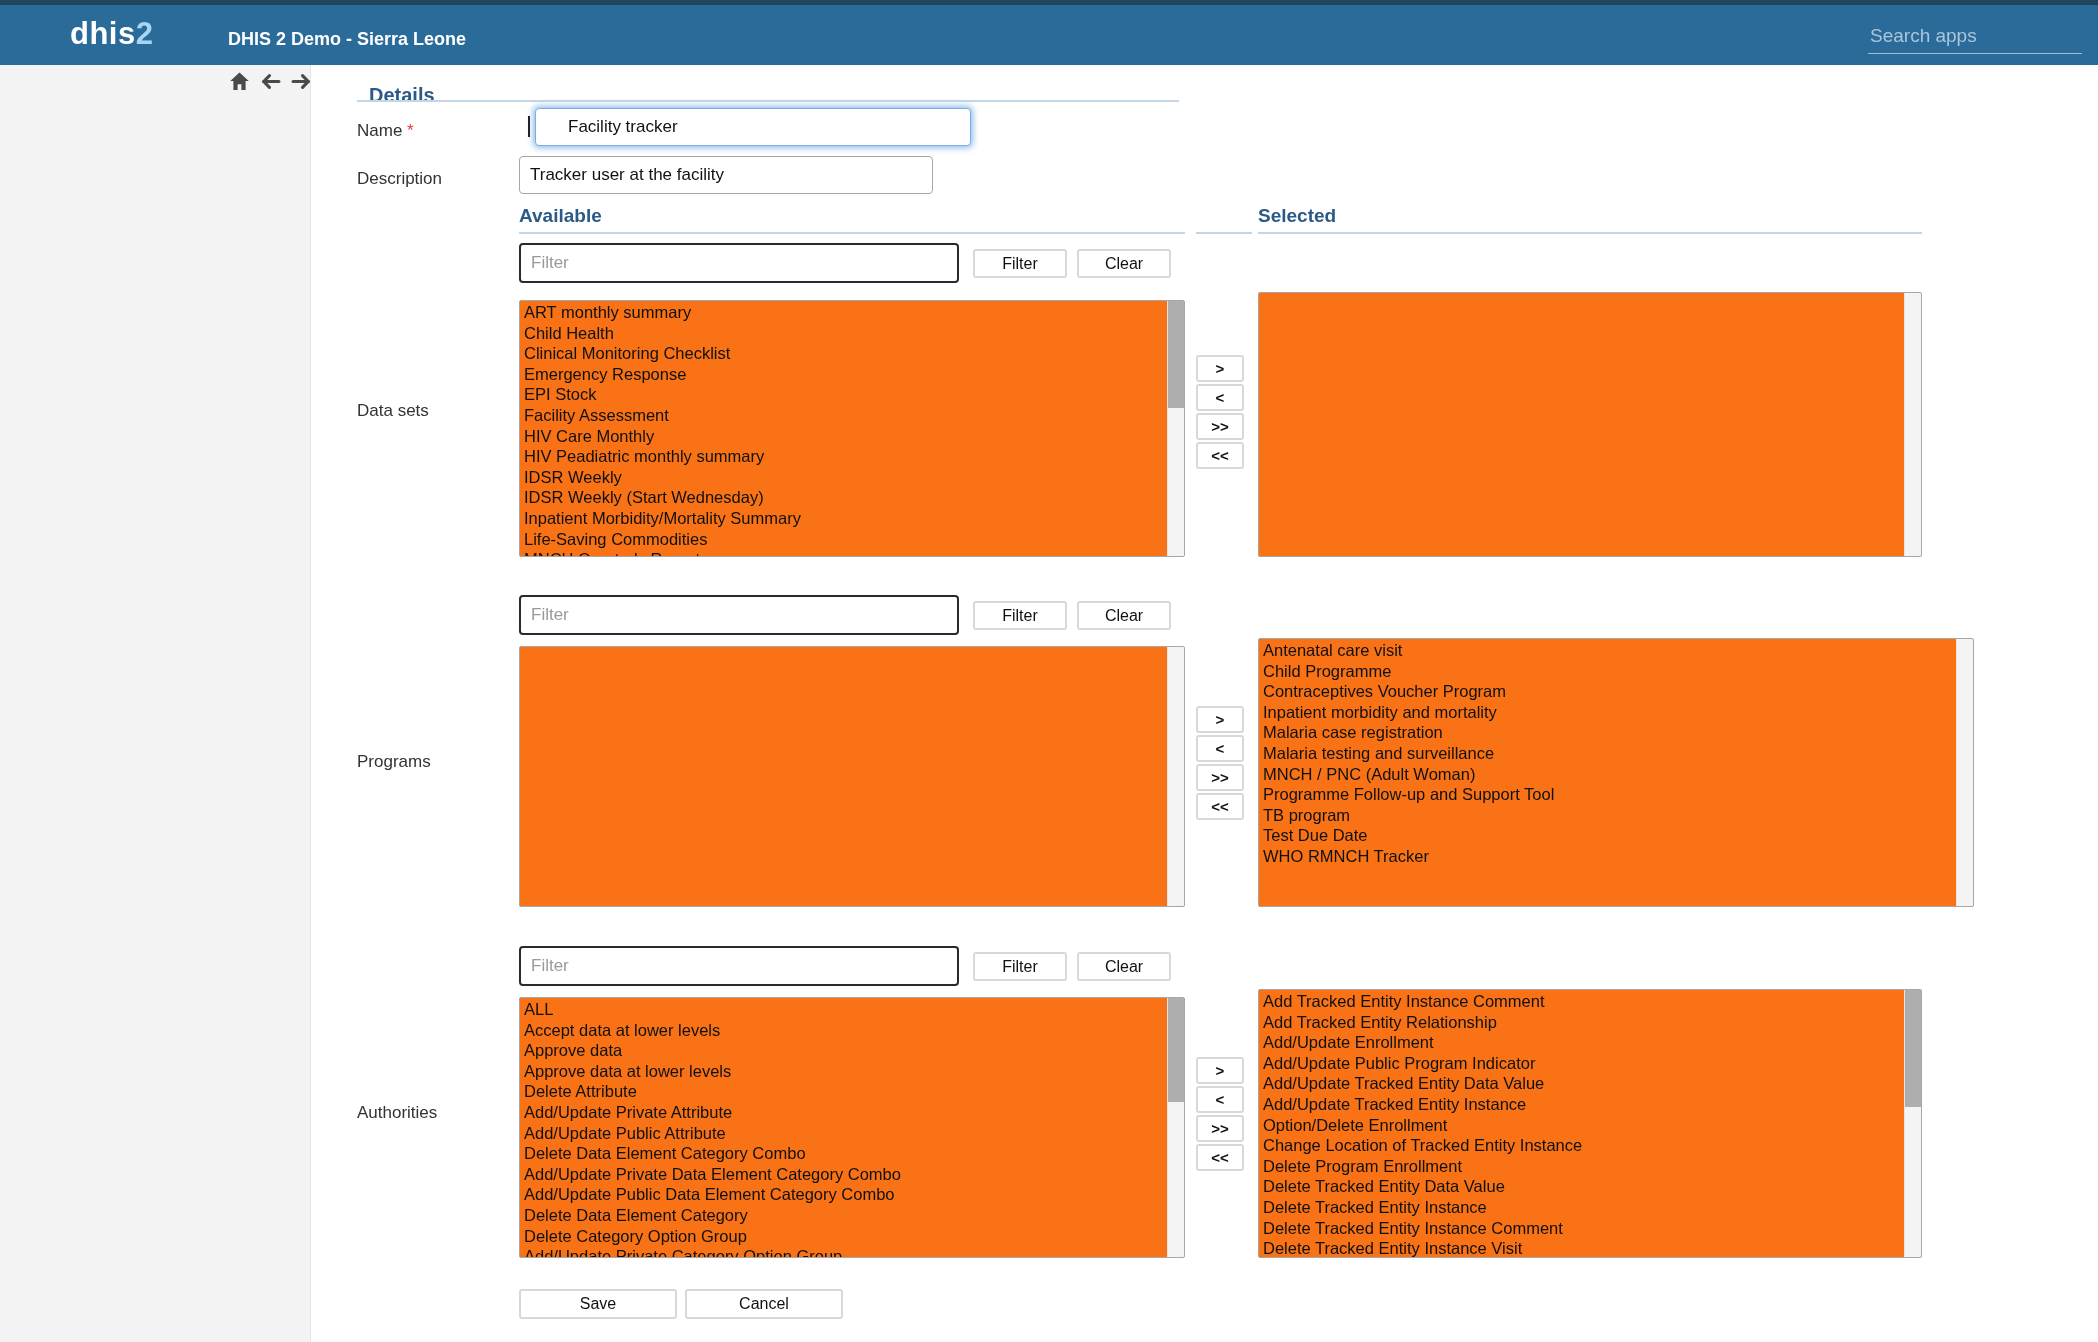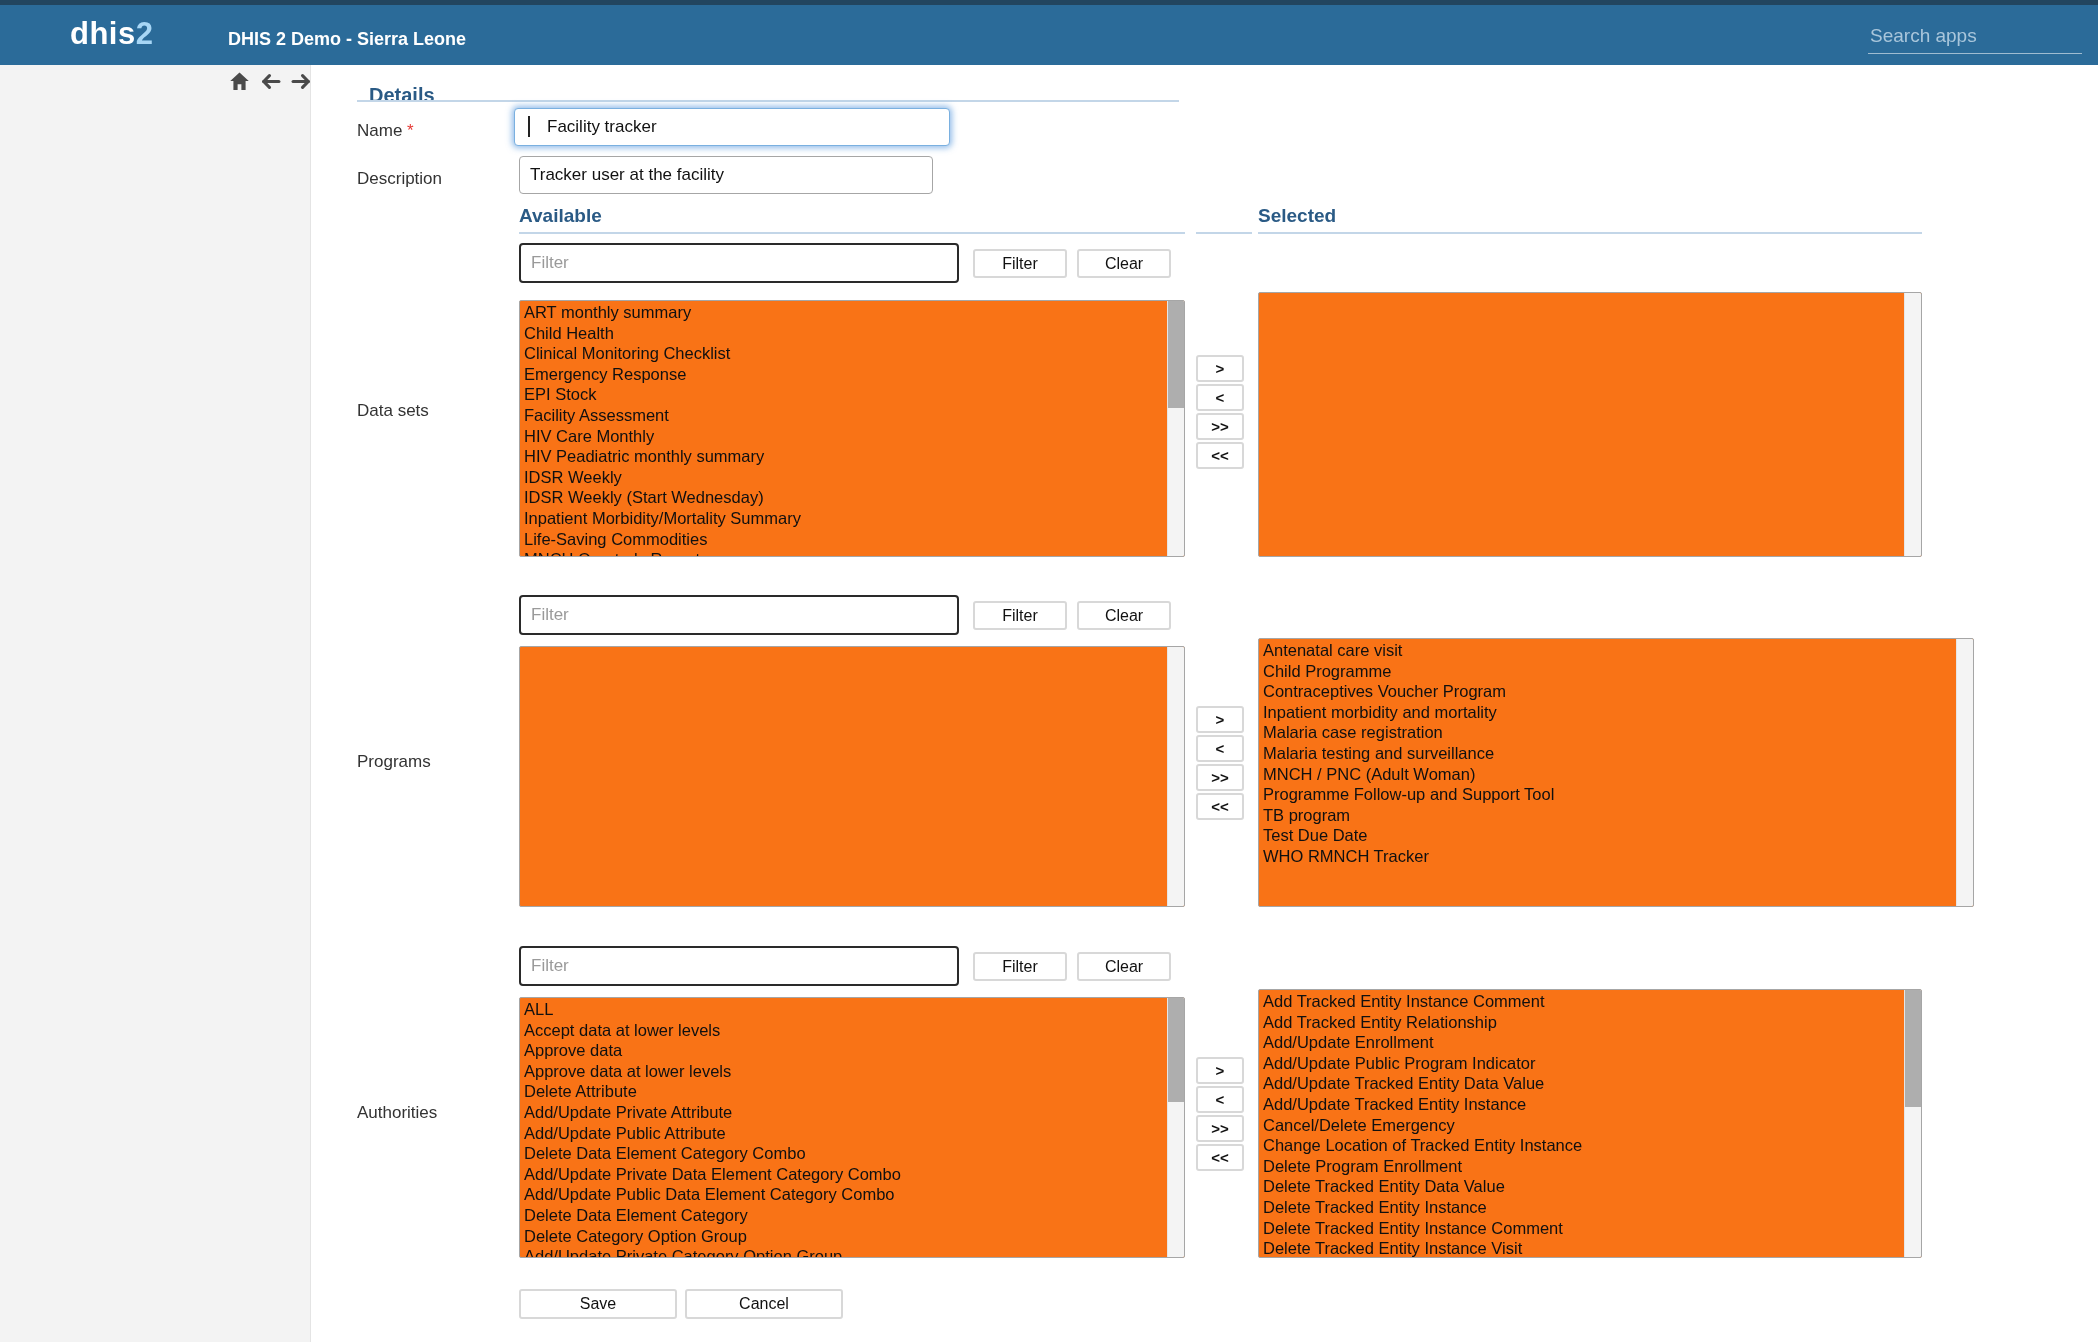--- a/index.html
+++ b/index.html
@@ -93,21 +93,21 @@
           <path d="M2 10 H16.5"></path>
           <path d="M11 4.5 L16.5 10 L11 15.5"></path>
         </svg>
     </span>
   </div>
 
   <h2 class="h-details">Details</h2>
   <div class="hairline" style="left:357px;top:100px;width:822px"></div>
 
   <div class="form-label" style="top:121px"><span>Name</span> <span class="req">*</span></div>
-  <input class="text-input focused" style="left: 514px; top: 108px; padding-left: 32px;" value="Facility tracker">
+  <input class="text-input focused" style="left: 535px; top: 108px; padding-left: 32px;" value="Facility tracker">
   <div class="caret"></div>
 
   <div class="form-label" style="top:169px">Description</div>
   <input class="text-input" style="left: 519px; top: 156px;" value="Tracker user at the facility">
 
   <h3 class="h-col" style="left:519px">Available</h3>
   <h3 class="h-col" style="left:1258px">Selected</h3>
   <div class="hairline" style="left:519px;top:232px;width:666px"></div>
   <div class="hairline" style="left:1196px;top:232px;width:56px"></div>
   <div class="hairline" style="left:1258px;top:232px;width:664px"></div>
@@ -221,21 +221,21 @@
   </div>
 
   <div class="listbox" style="left:1258px;top:989px;width:664px;height:269px">
     <div class="list-items">
         <div>Add Tracked Entity Instance Comment</div>
         <div>Add Tracked Entity Relationship</div>
         <div>Add/Update Enrollment</div>
         <div>Add/Update Public Program Indicator</div>
         <div>Add/Update Tracked Entity Data Value</div>
         <div>Add/Update Tracked Entity Instance</div>
-        <div>Cancel/Delete Emergency</div>
+        <div>Option/Delete Enrollment</div>
         <div>Change Location of Tracked Entity Instance</div>
         <div>Delete Program Enrollment</div>
         <div>Delete Tracked Entity Data Value</div>
         <div>Delete Tracked Entity Instance</div>
         <div>Delete Tracked Entity Instance Comment</div>
         <div>Delete Tracked Entity Instance Visit</div>
       </div>
     <div class="scrollbar">
         <div class="scroll-thumb" style="height:44%"></div>
       </div>

